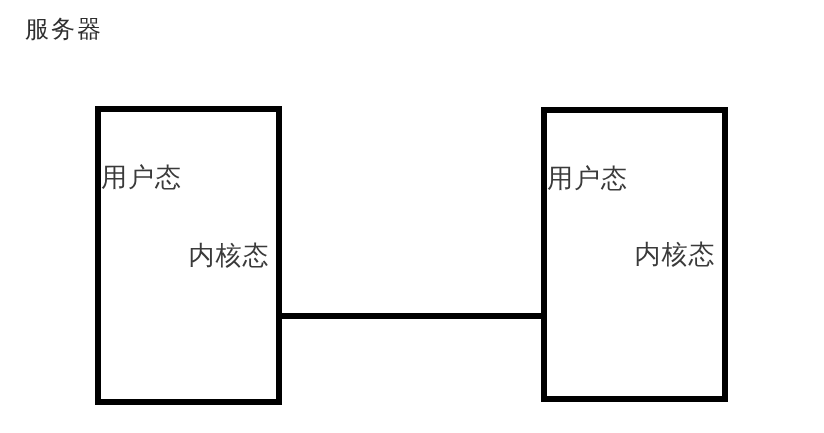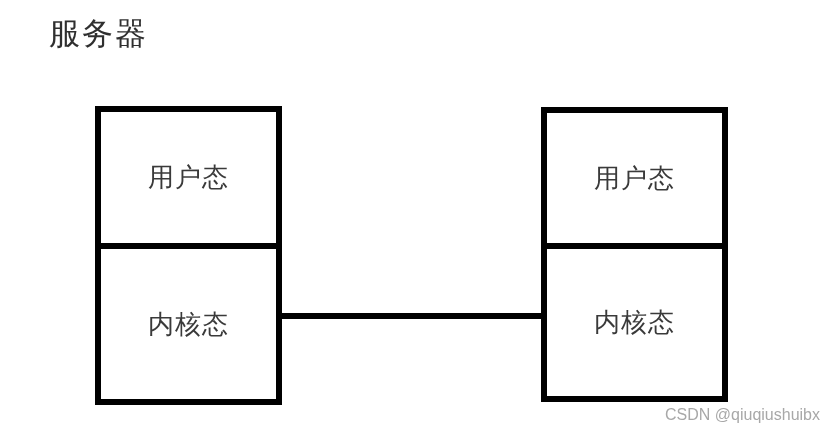--- a/index.html
+++ b/index.html
@@ -10,33 +10,32 @@
   .page {
     position: relative;
     width: 824px;
     height: 433px;
     background: #ffffff;
     overflow: hidden;
     font-family: "DejaVu Serif", serif;
   }
   .diagram-label {
     position: absolute;
-    font-size: 31px;
+    font-size: 24px;
     color: #2f2f2f;
     letter-spacing: 2px;
     white-space: nowrap;
-    margin-left: 24px;
   }
   .box {
     position: absolute;
     box-sizing: border-box;
     border: 6px solid #000000;
     background: #ffffff;
     display: flex;
-    flex-direction: column;
+    flex-direction: row;
   }
   .cell {
     display: flex;
     align-items: center;
     justify-content: center;
     font-size: 26px;
     color: #3a3a3a;
     letter-spacing: 1px;
   }
   .divider {
@@ -71,15 +70,14 @@
   </div>
 
   <div class="box" style="left:541px; top:107px; width:187px; height:295px;">
     <div class="cell" style="height:130px;">用户态</div>
     <div class="divider"></div>
     <div class="cell" style="flex:1;">内核态</div>
   </div>
 
   <div class="connector" style="left:279px; top:313px; width:265px; height:6px;"></div>
 
-  <div class="watermark" style="right:4px; top:406px;">CSDN @qiuqiushuibx</div>
 
 </div>
 
 </body></html>

